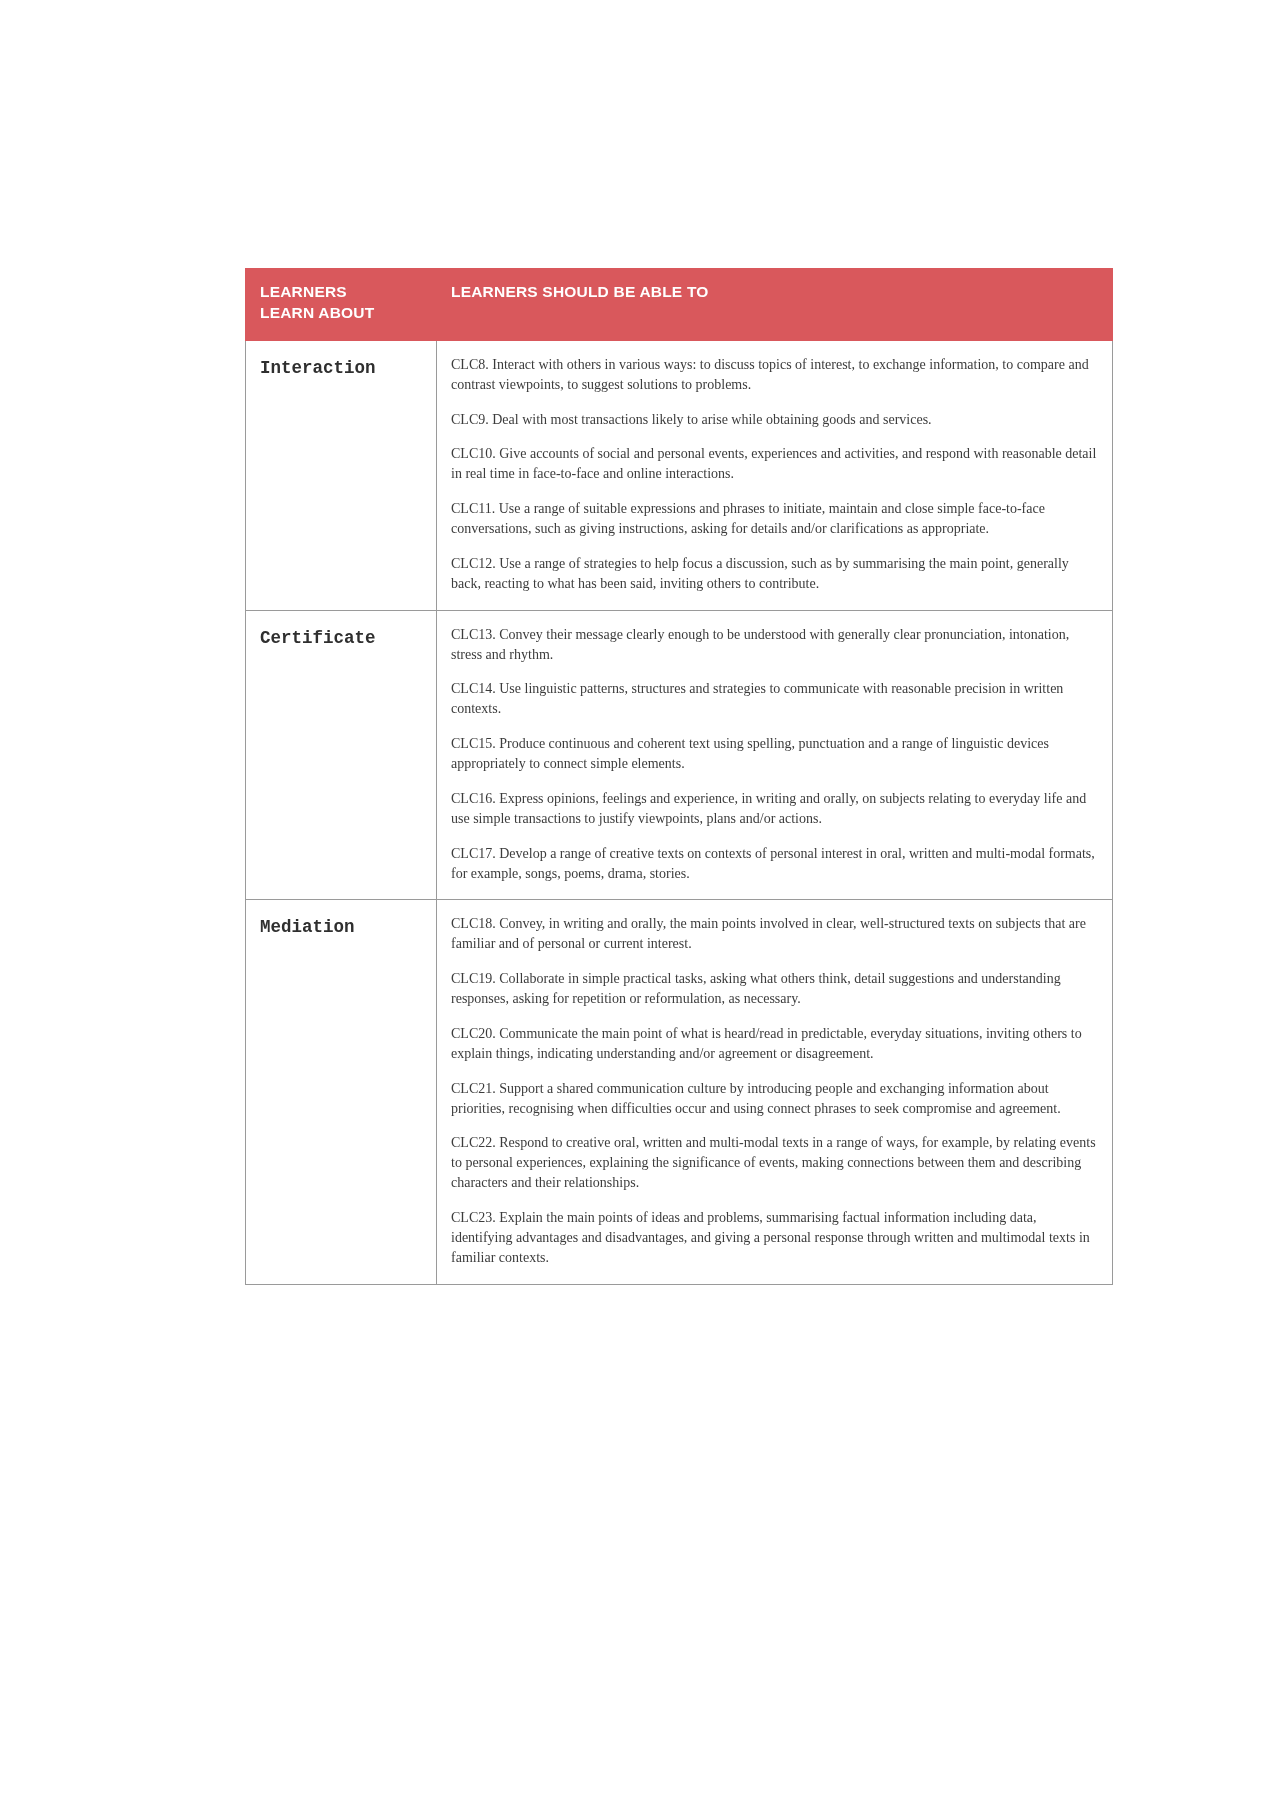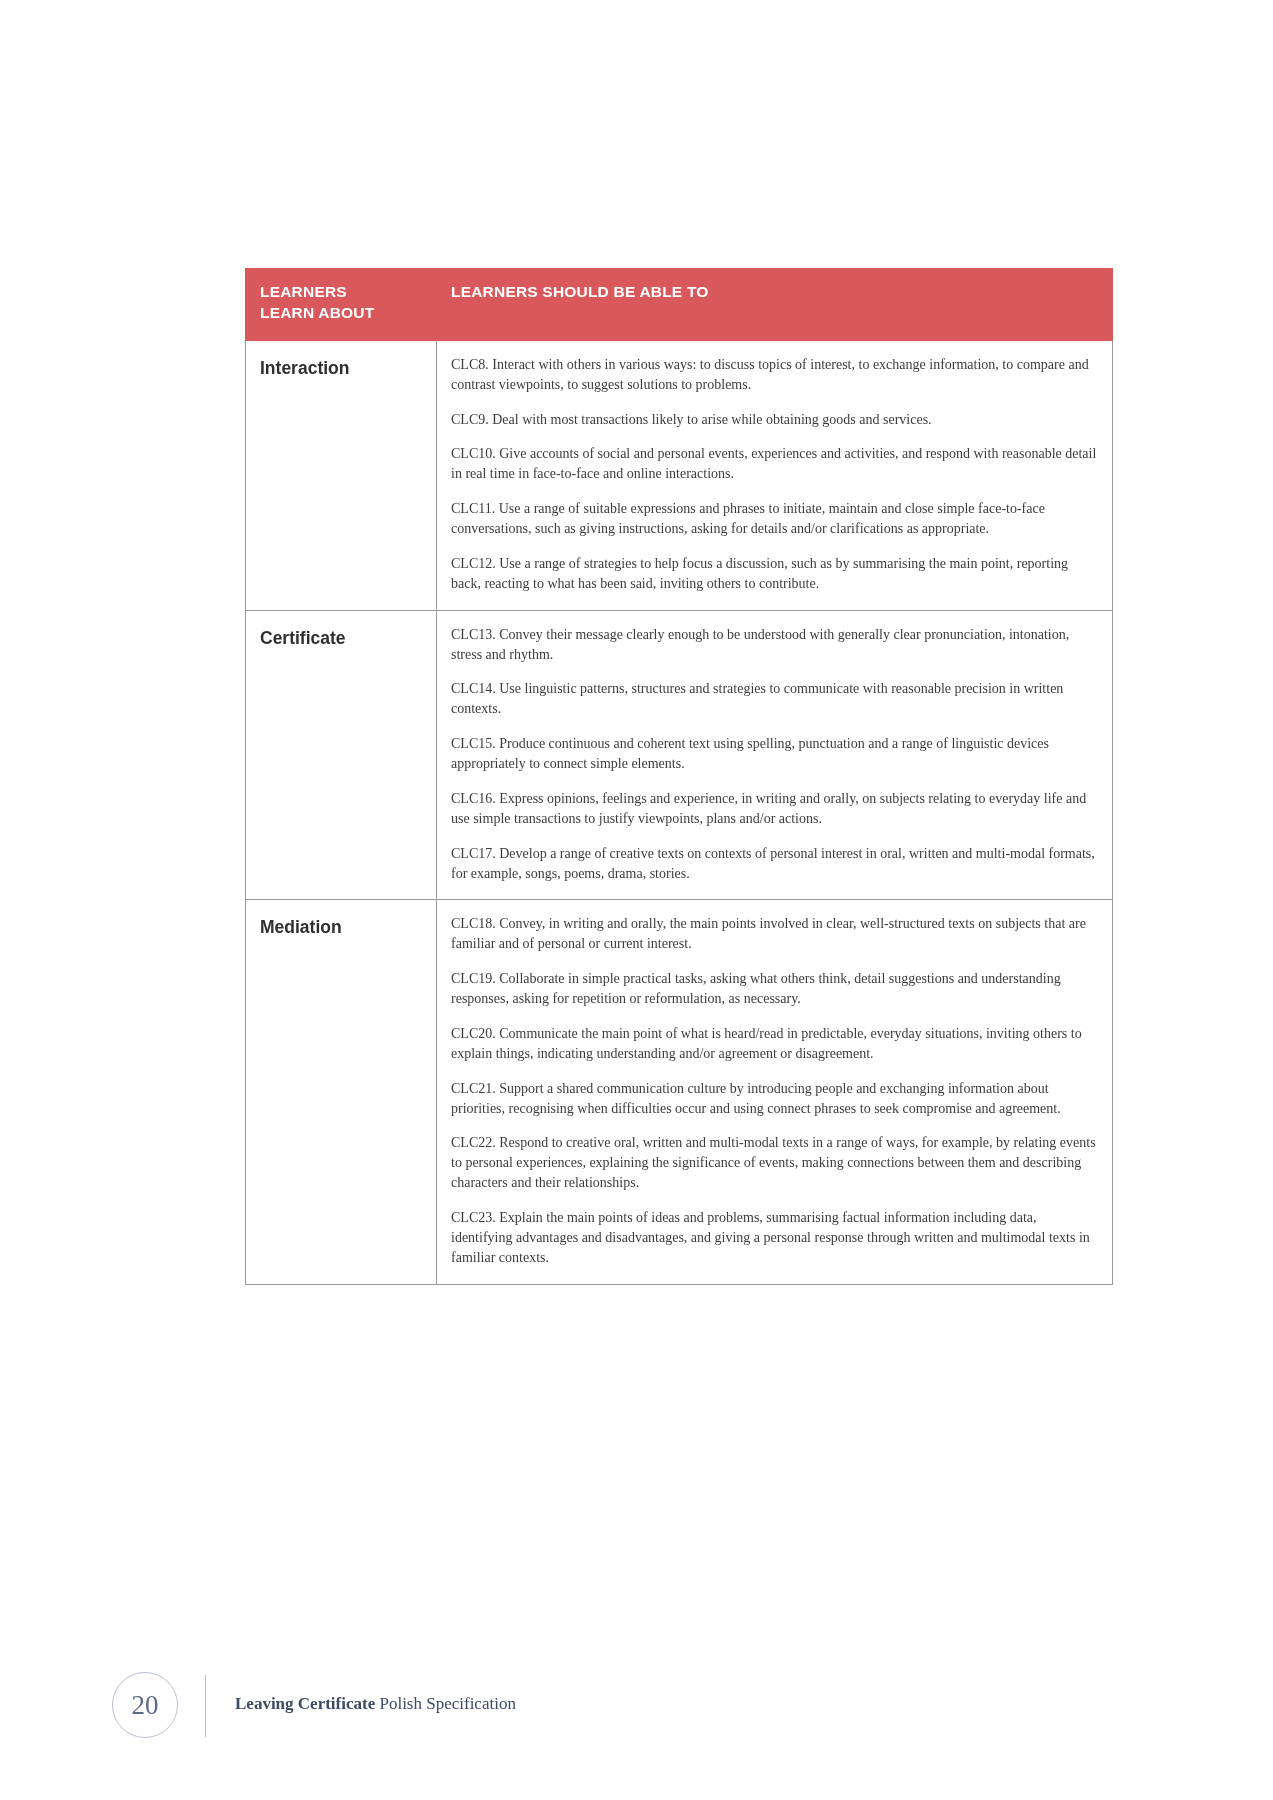--- a/index.html
+++ b/index.html
@@ -59,21 +59,21 @@
     border: 1px solid #9a9a9a;
     vertical-align: top;
     padding: 14px 14px 16px 14px;
     font-size: 14px;
     line-height: 1.42;
     color: #3c3c3c;
   }
 
   table.spec tbody td.learn-about {
     width: 162px;
-    font-family: Liberation Sans, sans-serif;
+    font-family: Liberation Mono, monospace;
     font-weight: bold;
     font-size: 17.5px;
     color: #2f2f2f;
     padding-top: 15px;
   }
 
   table.spec tbody td.outcomes p {
     margin: 0 0 15px 0;
   }
   table.spec tbody td.outcomes p:last-child {
@@ -151,21 +151,21 @@
       </thead>
       <tbody>
 
         <tr>
           <td class="learn-about">Interaction</td>
           <td class="outcomes">
             <p>CLC8. Interact with others in various ways: to discuss topics of interest, to exchange information, to compare and contrast viewpoints, to suggest solutions to problems.</p>
             <p>CLC9. Deal with most transactions likely to arise while obtaining goods and services.</p>
             <p>CLC10. Give accounts of social and personal events, experiences and activities, and respond with reasonable detail in real time in face-to-face and online interactions.</p>
             <p>CLC11. Use a range of suitable expressions and phrases to initiate, maintain and close simple face-to-face conversations, such as giving instructions, asking for details and/or clarifications as appropriate.</p>
-            <p>CLC12. Use a range of strategies to help focus a discussion, such as by summarising the main point, reporting back, reacting to what has been said, inviting others to contribute.</p>
+            <p>CLC12. Use a range of strategies to help focus a discussion, such as by summarising the main point, generally back, reacting to what has been said, inviting others to contribute.</p>
           </td>
         </tr>
 
         <tr>
           <td class="learn-about">Certificate</td>
           <td class="outcomes">
             <p>CLC13. Convey their message clearly enough to be understood with generally clear pronunciation, intonation, stress and rhythm.</p>
             <p>CLC14. Use linguistic patterns, structures and strategies to communicate with reasonable precision in written contexts.</p>
             <p>CLC15. Produce continuous and coherent text using spelling, punctuation and a range of linguistic devices appropriately to connect simple elements.</p>
             <p>CLC16. Express opinions, feelings and experience, in writing and orally, on subjects relating to everyday life and use simple transactions to justify viewpoints, plans and/or actions.</p>
@@ -182,24 +182,14 @@
             <p>CLC21. Support a shared communication culture by introducing people and exchanging information about priorities, recognising when difficulties occur and using connect phrases to seek compromise and agreement.</p>
             <p>CLC22. Respond to creative oral, written and multi-modal texts in a range of ways, for example, by relating events to personal experiences, explaining the significance of events, making connections between them and describing characters and their relationships.</p>
             <p>CLC23. Explain the main points of ideas and problems, summarising factual information including data, identifying advantages and disadvantages, and giving a personal response through written and multimodal texts in familiar contexts.</p>
           </td>
         </tr>
 
       </tbody>
     </table>
   </div>
 
-  <div class="footer">
-    <div class="page-number-circle">
-      <span>20</span>
-    </div>
-    <div class="footer-rule"></div>
-    <div class="footer-text">
-      <span class="bold">Leaving Certificate</span>
-      <span class="light">Polish Specification</span>
-    </div>
-  </div>
 
 </div>
 
 </body></html>

